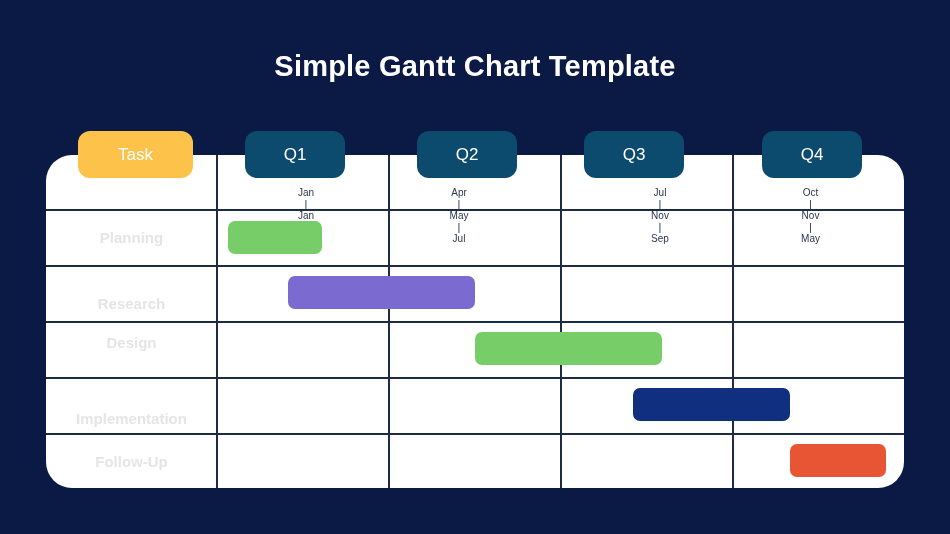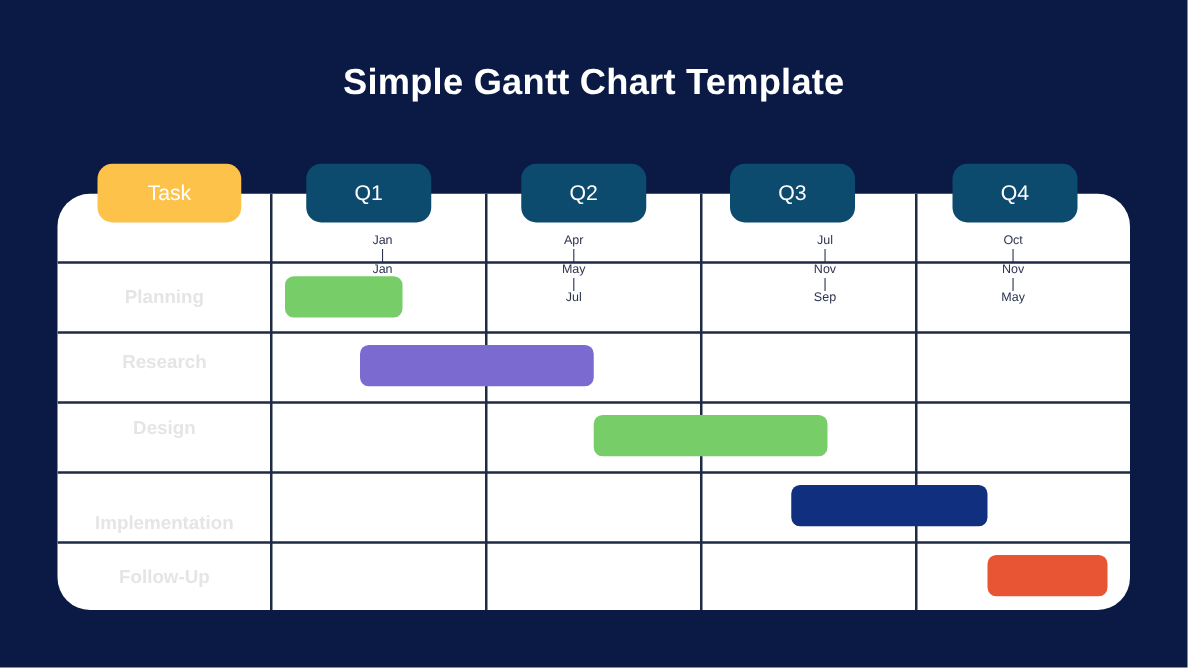--- a/index.html
+++ b/index.html
@@ -64,21 +64,21 @@
 </div>
 <div class="months" style="left:733px;width:149px">
   <span>Oct</span>
   <span class="sep">|</span>
   <span>Nov</span>
   <span class="sep">|</span>
   <span>May</span>
 </div>
 
 <div class="task-label" style="top:229px">Planning</div>
-<div class="task-label" style="top:281px">Research</div>
+<div class="task-label" style="top:295px">Research</div>
 <div class="task-label" style="top:334px">Design</div>
 <div class="task-label" style="top:410px">Implementation</div>
 <div class="task-label" style="top:453px">Follow-Up</div>
 
 <div class="bar" style="left:228px;top:221px;width:94px;background:#77CE68"></div>
 <div class="bar" style="left:288px;top:276px;width:187px;background:#7B6BD0"></div>
 <div class="bar" style="left:475px;top:332px;width:187px;background:#77CE68"></div>
 <div class="bar" style="left:633px;top:388px;width:157px;background:#10307F"></div>
 <div class="bar" style="left:790px;top:444px;width:96px;background:#E85535"></div>
 

